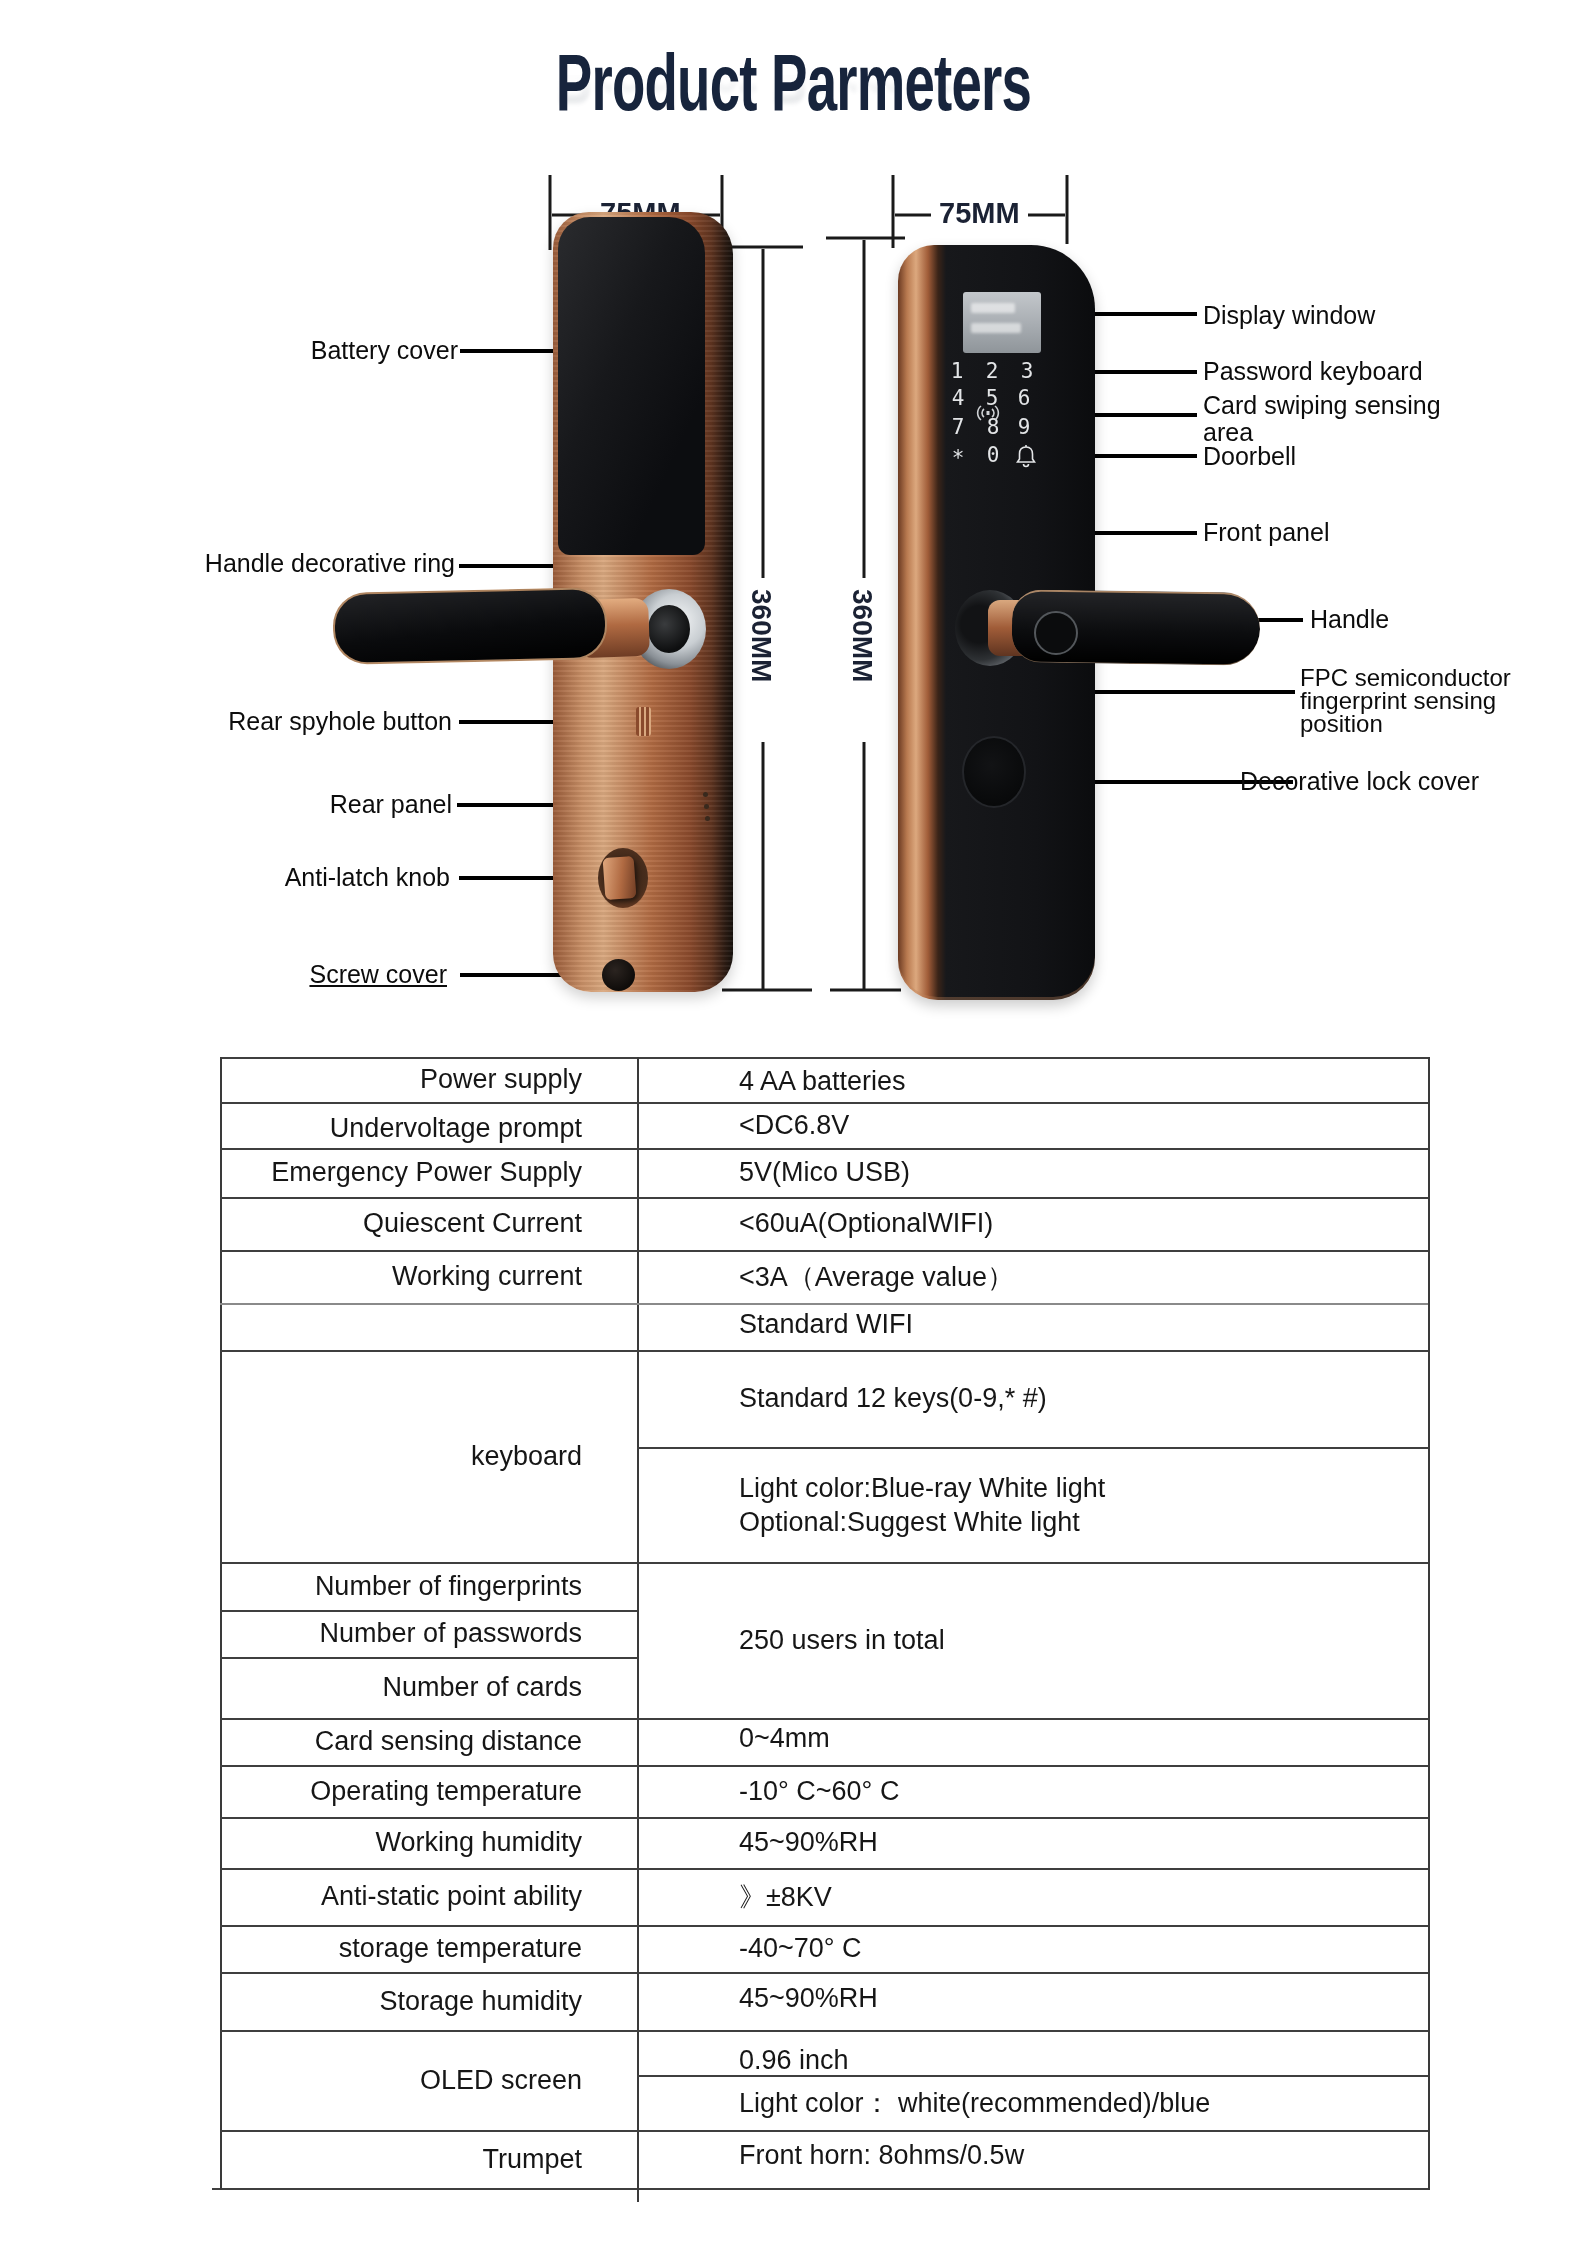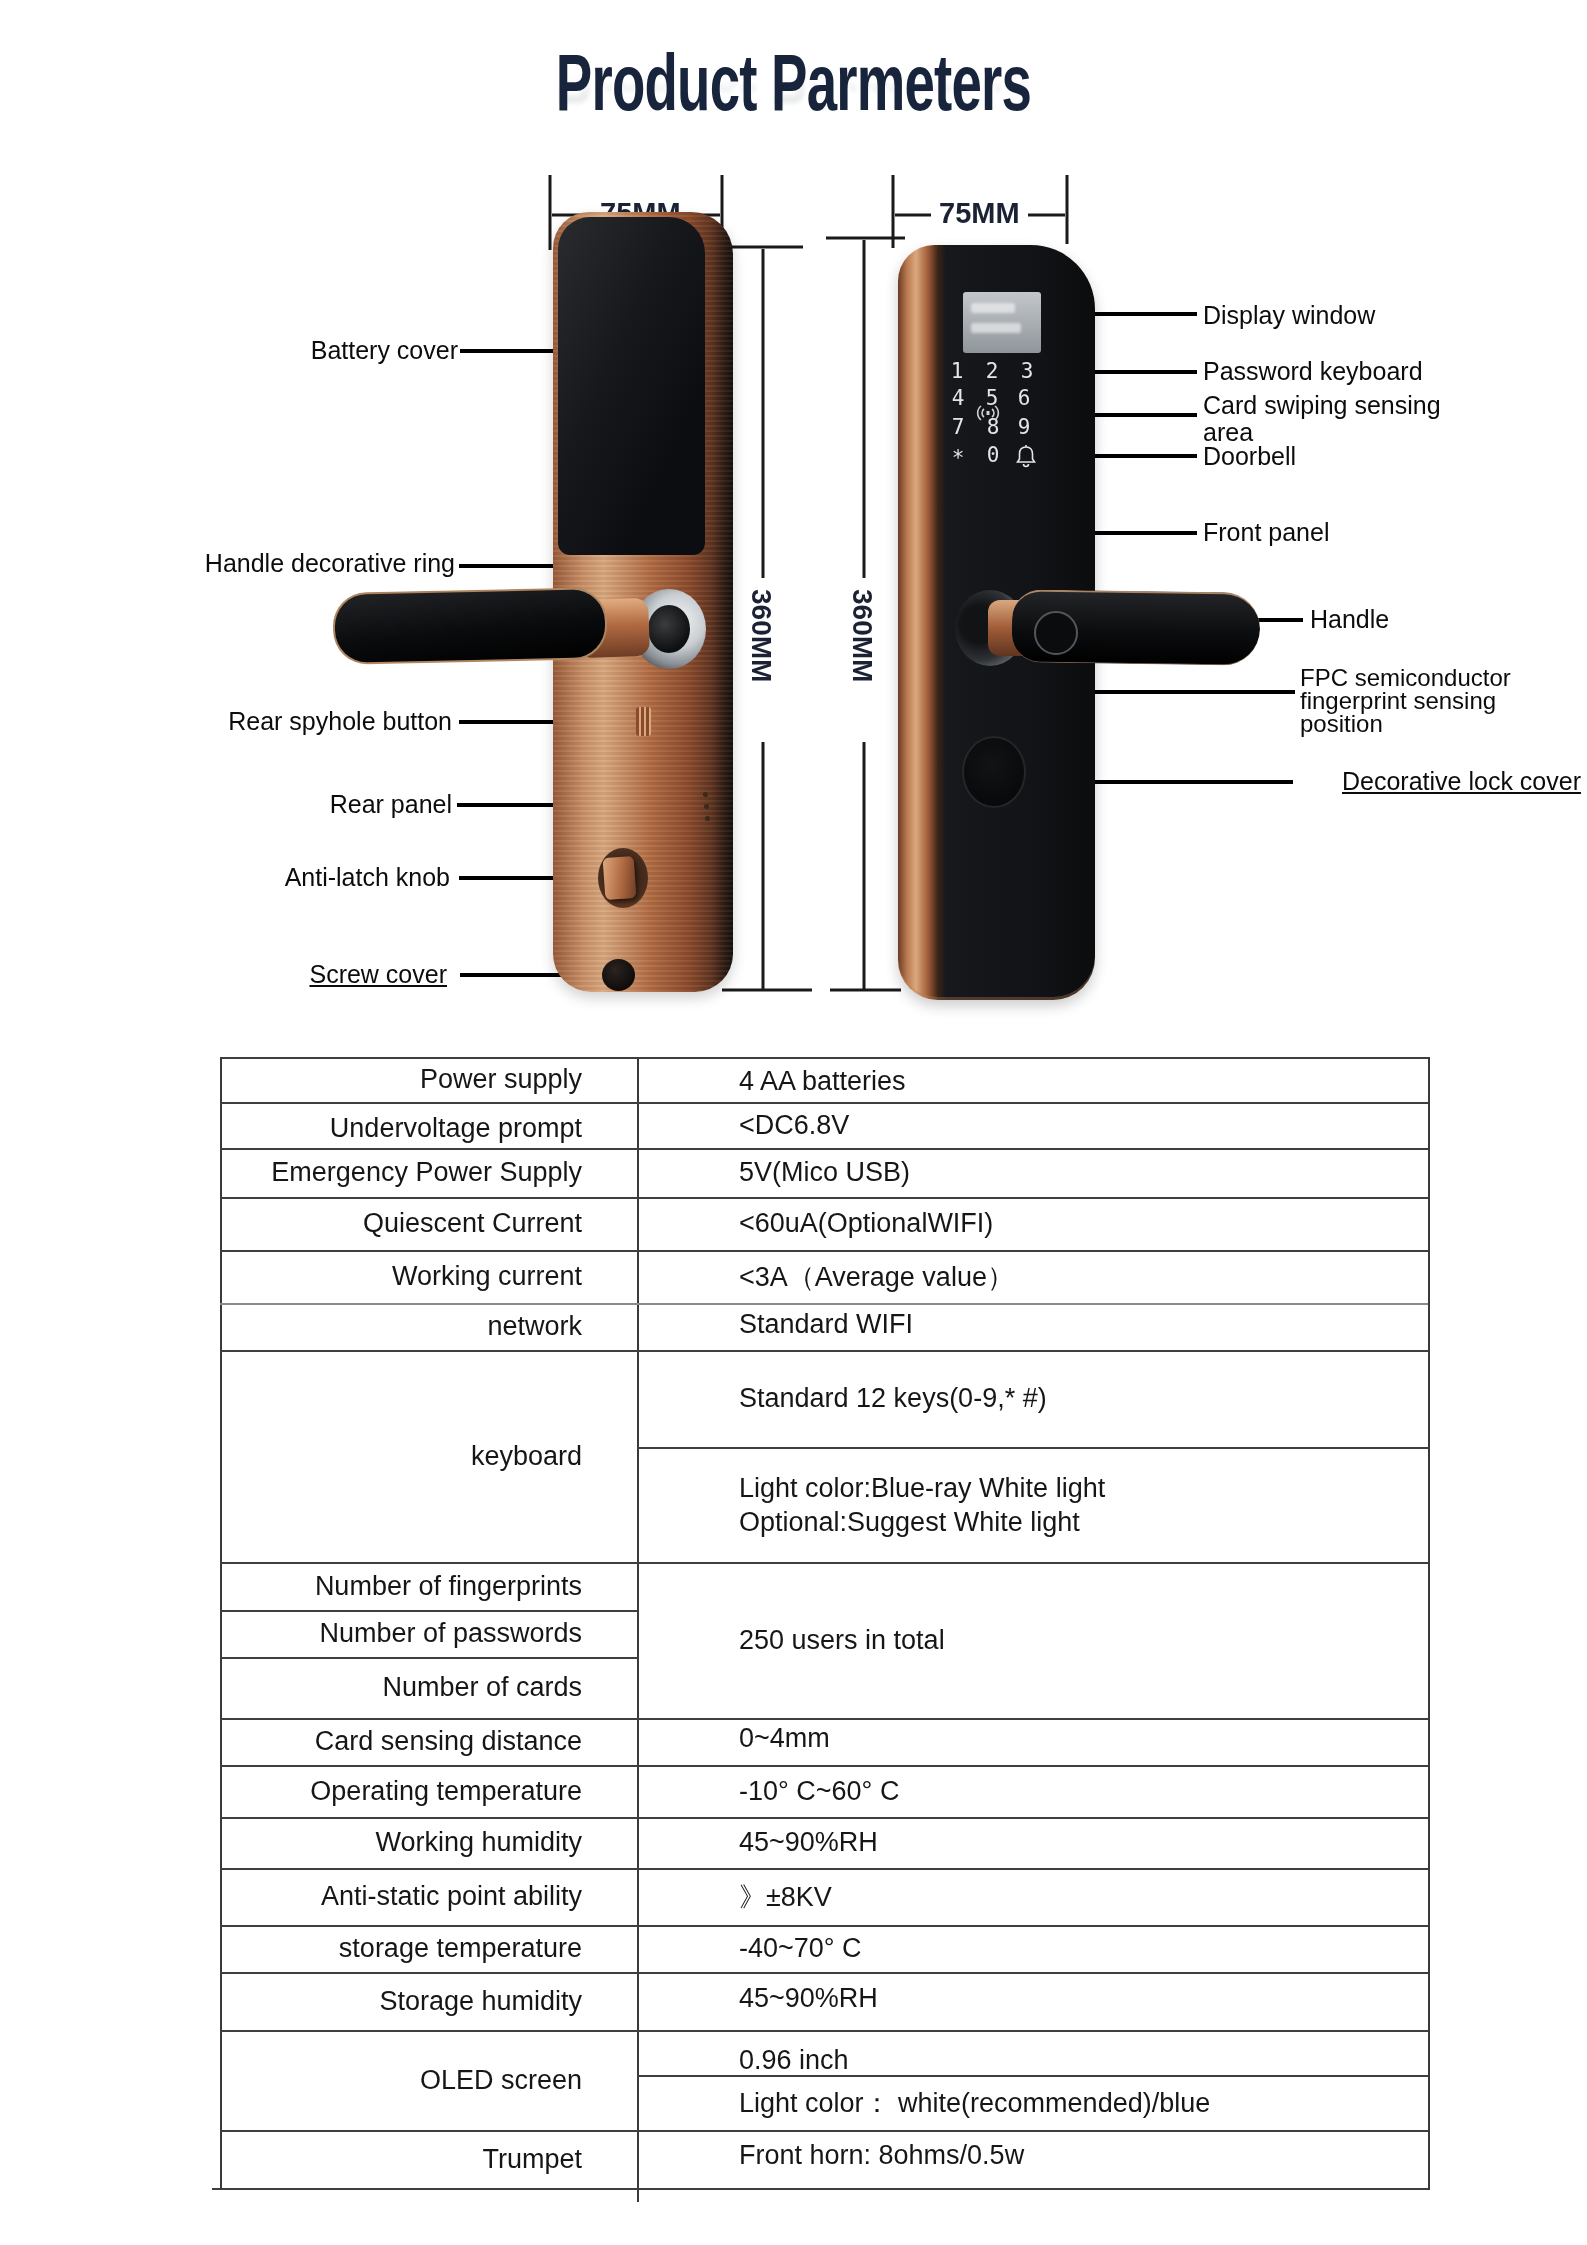--- a/index.html
+++ b/index.html
@@ -210,21 +210,21 @@
     <div>area</div>
   </div>
   <div class="abs lbl lbl-r" style="left:1203px;top:442px;">Doorbell</div>
   <div class="abs lbl lbl-r" style="left:1203px;top:518px;">Front panel</div>
   <div class="abs lbl lbl-r" style="left:1310px;top:605px;">Handle</div>
   <div class="abs lbl lbl-r" style="left:1300px;top:666px;font-size:24px;line-height:23px;">
     <div>FPC semiconductor</div>
     <div>fingerprint sensing</div>
     <div>position</div>
   </div>
-  <div class="abs lbl lbl-r" style="left:1342px;top:767px;text-decoration:underline;">Decorative lock cover</div>
+  <div class="abs lbl lbl-r" style="left:1240px;top:767px;">Decorative lock cover</div>
 </div>
 
 <div class="abs tbl">
 
   <div class="hl" style="left:0;right:0;top:0;"></div>
   <div class="hl" style="left:-8px;right:0;top:1131px;"></div>
   <div class="vl" style="left:0;top:0;height:1133px;"></div>
   <div class="vl" style="left:1208px;top:0;height:1133px;"></div>
   <div class="vl" style="left:417px;top:0;height:1145px;"></div>
 
@@ -253,21 +253,20 @@
   <div class="cl" style="top:0;height:45px;">Power supply</div>
   <div class="cv" style="top:2px;height:45px;">4 AA batteries</div>
   <div class="cl" style="top:46px;height:50px;">Undervoltage prompt</div>
   <div class="cv" style="top:45px;height:46px;">&lt;DC6.8V</div>
   <div class="cl" style="top:91px;height:49px;">Emergency Power Supply</div>
   <div class="cv" style="top:91px;height:49px;">5V(Mico USB)</div>
   <div class="cl" style="top:140px;height:53px;">Quiescent Current</div>
   <div class="cv" style="top:140px;height:53px;">&lt;60uA(OptionalWIFI)</div>
   <div class="cl" style="top:193px;height:53px;">Working current</div>
   <div class="cv" style="top:193px;height:53px;">&lt;3A（Average value）</div>
-  <div class="cl" style="top:246px;height:47px;">network</div>
   <div class="cv" style="top:244px;height:47px;">Standard WIFI</div>
 
   <div class="cl" style="top:293px;height:212px;">keyboard</div>
   <div class="cv" style="top:293px;height:97px;">Standard 12 keys(0-9,* #)</div>
   <div class="cv cv2" style="top:390px;height:115px;">
     <div>
       <div>Light color:Blue-ray  White light</div>
       <div>Optional:Suggest White light</div>
     </div>
   </div>

